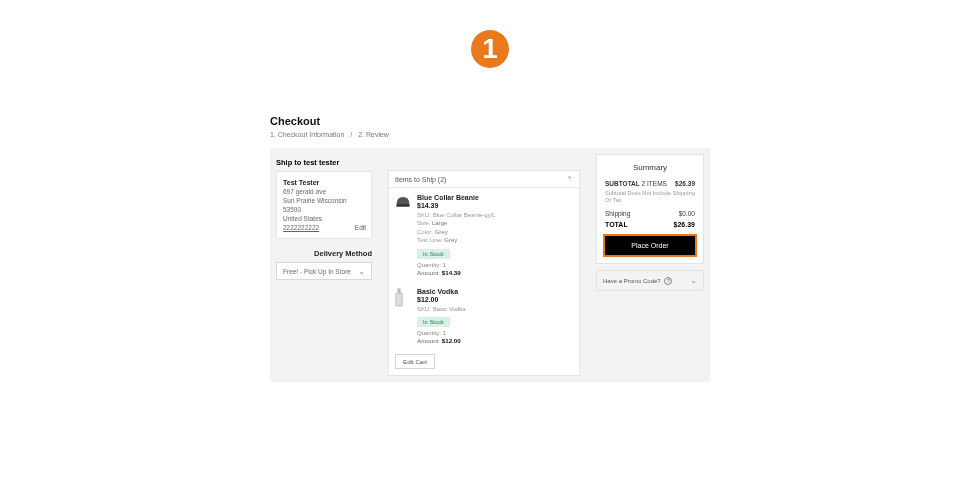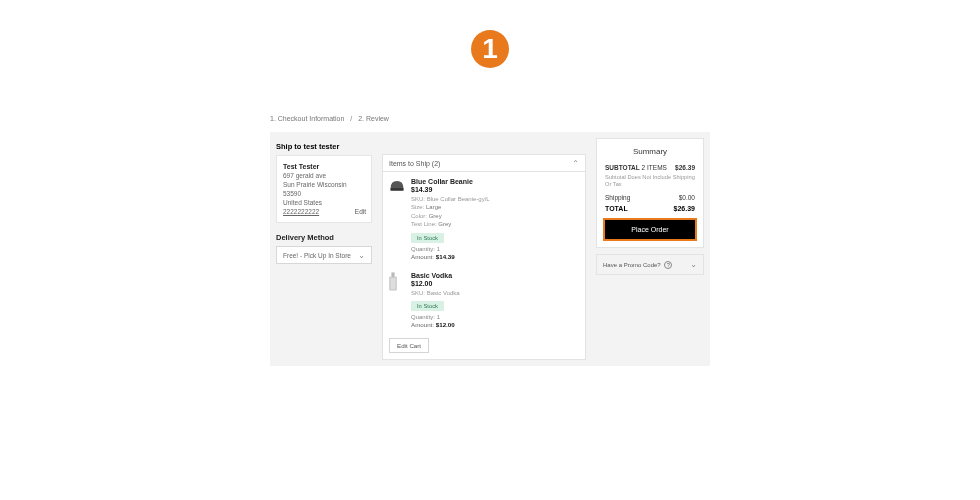--- a/index.html
+++ b/index.html
@@ -8,36 +8,36 @@
   .step-header { display: flex; align-items: center; gap: 14px; position: absolute; top: 30px; left: 50%; transform: translateX(-50%); }
   .step-badge { width: 38px; height: 38px; border-radius: 50%; background: #e8791c; color: #fff; font-size: 28px; font-weight: 700; display: flex; align-items: center; justify-content: center; }
   .step-title { font-size: 26px; font-weight: 900; color: #000; }
 
   .checkout-wrap { position: absolute; top: 115px; left: 50%; transform: translateX(-50%); width: 440px; font-size: 8px; }
   .checkout-title { font-size: 11px; font-weight: 700; margin-bottom: 4px; color: #111; }
   .breadcrumb { color: #777; font-size: 7px; margin-bottom: 10px; }
   .breadcrumb span.sep { margin: 0 4px; }
   .section-title { font-size: 9px; font-weight: 700; margin-bottom: 6px; color: #111; }
 
-  .cols { display: flex; gap: 10px; }
+  .cols { display: flex; gap: 16px; }
   .left-col { width: 96px; }
   .mid-col { flex: 1; }
   .right-col { width: 108px; }
 
   .panel-gray { background: #f3f3f3; padding: 6px; }
   .panel-white { background: #fff; border: 1px solid #e3e3e3; }
 
   .ship-header { font-size: 7.5px; font-weight: 700; padding: 4px 0; }
 
   .address-card { background: #fff; border: 1px solid #e5e5e5; padding: 6px; font-size: 6.5px; color: #666; line-height: 1.35; position: relative; }
   .address-card .name { font-weight: 700; color: #222; font-size: 7px; margin-bottom: 1px; }
   .address-card .edit { position: absolute; right: 5px; bottom: 5px; color: #555; font-size: 6.5px; }
 
   .delivery-method { margin-top: 10px; }
-  .delivery-label { font-size: 7.5px; font-weight: 700; margin-bottom: 4px; color: #222; }
+  .delivery-label { font-size: 7.5px; font-weight: 700; margin-bottom: 4px; color: #222; text-align: right; }
   .select-box { background: #fff; border: 1px solid #d7d7d7; height: 18px; display: flex; align-items: center; justify-content: space-between; padding: 0 6px; font-size: 6.5px; color: #666; }
 
   .items-header { height: 18px; display: flex; align-items: center; justify-content: space-between; padding: 0 6px; font-size: 7px; color: #555; }
   .chev { font-size: 8px; color: #888; }
 
   .item-row { padding: 6px; font-size: 6.5px; color: #666; position: relative; }
   .item-thumb { position: absolute; left: 6px; top: 6px; width: 16px; height: 16px; }
   .item-body { margin-left: 22px; }
   .item-title { font-weight: 700; color: #222; font-size: 7px; }
   .item-price { font-weight: 700; color: #111; font-size: 7px; margin-top: 1px; margin-bottom: 2px; }
@@ -64,20 +64,21 @@
   .beanie-svg { width: 16px; height: 14px; }
 </style>
 </head>
 <body>
 
 <div class="step-header">
   <div class="step-badge">1</div>
 </div>
 
 <div class="checkout-wrap">
+  <div class="checkout-title">Checkout</div>
   <div class="breadcrumb">
     <span>1. Checkout Information</span>
     <span class="sep">/</span>
     <span>2. Review</span>
   </div>
 
   <div class="panel-gray">
     <div class="cols">
       <div class="left-col">
         <div class="ship-header">Ship to test tester</div>

